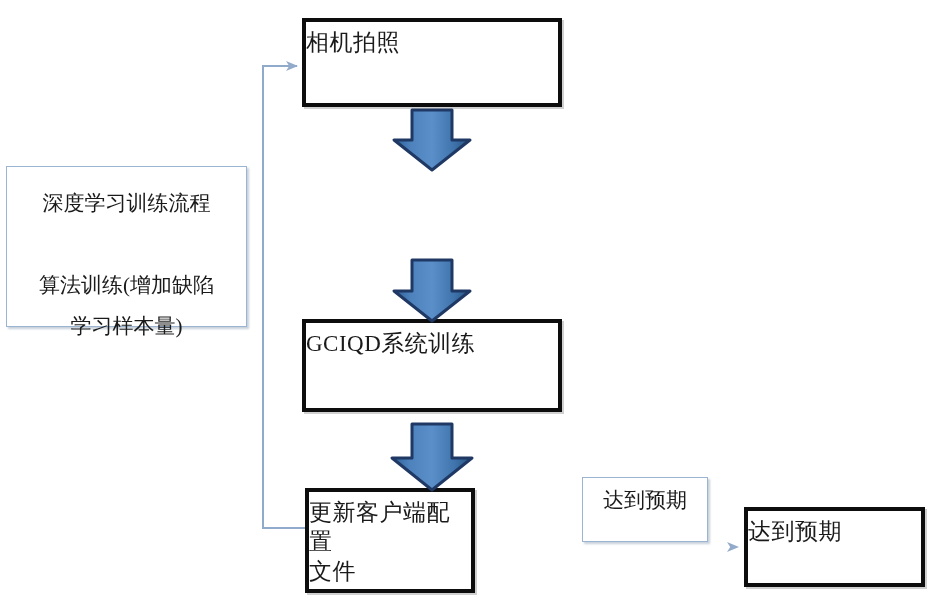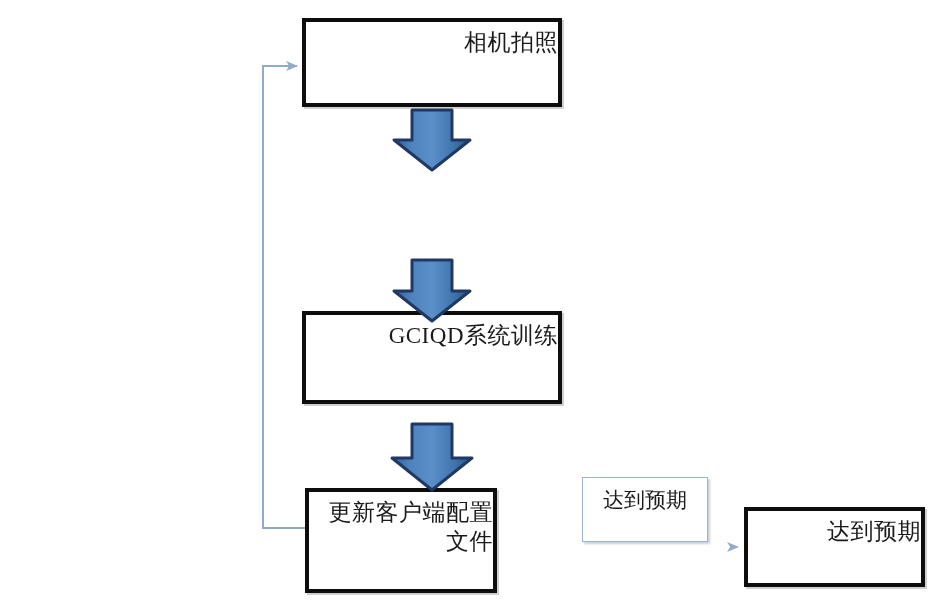--- a/index.html
+++ b/index.html
@@ -24,21 +24,21 @@
     box-sizing: border-box;
     background: #ffffff;
     border: 4px solid #0d0d0d;
     box-shadow: 2px 2px 0 rgba(120,120,120,0.35);
   }
   .proc-box .box-text {
     position: absolute;
     left: 0;
     right: 0;
     top: 6px;
-    text-align: right;
+    text-align: left;
     font-size: 23px;
     line-height: 1.28;
     color: #1a1a1a;
     letter-spacing: 0.5px;
     white-space: pre-line;
   }
 
   
   .note-box {
     position: absolute;
@@ -79,31 +79,37 @@
     pointer-events: none;
   }
   .block-arrow-group { pointer-events: auto; }
   .conn-group { pointer-events: auto; }
 </style>
 </head>
 <body>
 
 <div id="canvas">
 
+  <div class="note-box" id="desc-panel" style="left:6px; top:166px; width:241px; height:161px;">
+    <div class="note-text">深度学习训练流程
+
+算法训练(增加缺陷
+学习样本量)</div>
+  </div>
 
   <div class="proc-box" id="box-camera" style="left:302px; top:18px; width:260px; height:89px;">
     <div class="box-text">相机拍照</div>
   </div>
 
 
-  <div class="proc-box" id="box-gciqd" style="left:302px; top:311px; width:260px; height:93px;">
+  <div class="proc-box" id="box-gciqd" style="left:302px; top:319px; width:260px; height:93px;">
     <div class="box-text">GCIQD系统训练</div>
   </div>
 
-  <div class="proc-box" id="box-update" style="left:305px; top:488px; width:192px; height:105px;padding-left:20px;">
+  <div class="proc-box" id="box-update" style="left:305px; top:488px; width:170px; height:105px;padding-left:20px;">
     <div class="box-text">更新客户端配置
 文件</div>
   </div>
 
   <div class="note-box" id="label-expected" style="left:582px; top:477px; width:126px; height:65px;">
     <div class="note-text">达到预期</div>
   </div>
 
   <div class="proc-box" id="box-done" style="left:744px; top:507px; width:181px; height:80px;">
     <div class="box-text">达到预期</div>

